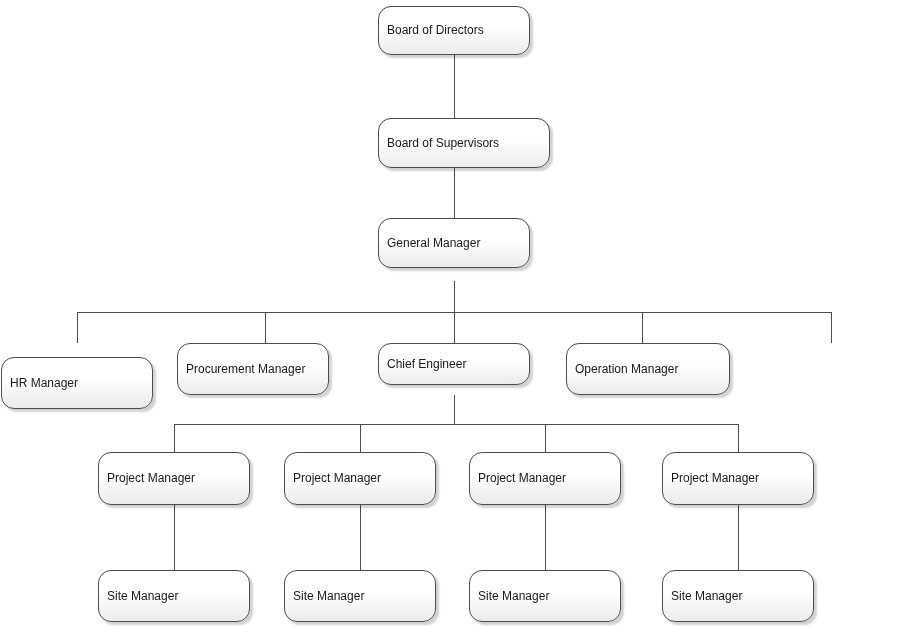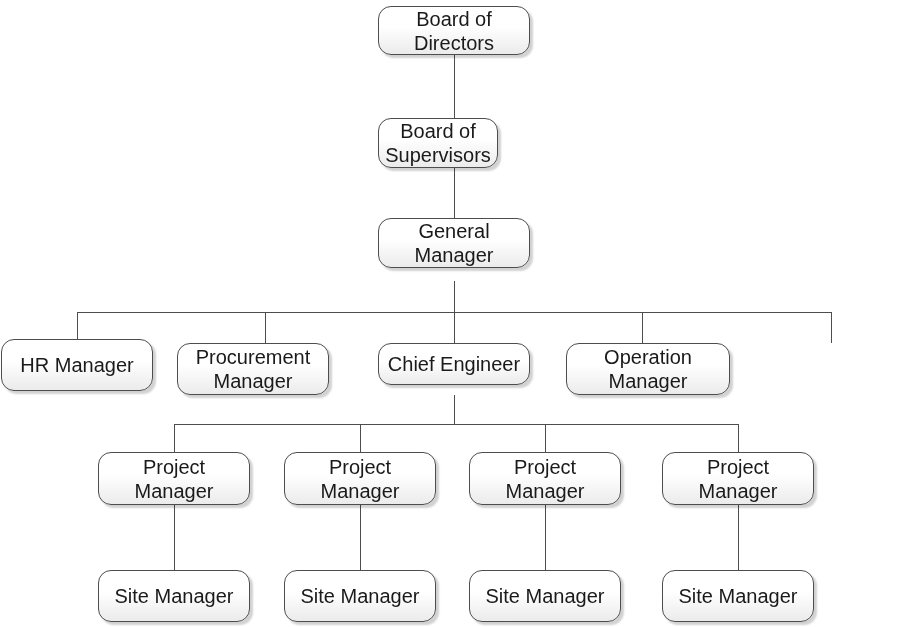--- a/index.html
+++ b/index.html
@@ -26,29 +26,29 @@
     fill: none;
     stroke: #4d4d4d;
     stroke-width: 1;
     shape-rendering: crispEdges;
   }
   .node {
     position: absolute;
     box-sizing: border-box;
     display: flex;
     align-items: center;
-    justify-content: center;
+    justify-content: flex-start;
     text-align: center;
     padding: 2px 8px;
     border: 1px solid #4d4d4d;
     border-radius: 13px;
     background: linear-gradient(to bottom, #ffffff 42%, #ebebeb 100%);
     box-shadow: 3px 3px 2px rgba(0,0,0,0.18);
     color: #1a1a1a;
-    font-size: 20px;
+    font-size: 12px;
     line-height: 1.2;
     cursor: default;
   }
 </style>
 </head>
 <body>
 
 <div class="canvas">
   <svg class="connector-layer" width="910" height="627" viewBox="0 0 910 627" xmlns="http://www.w3.org/2000/svg">
       <polyline points="454,55 454,118"></polyline>
@@ -64,27 +64,27 @@
       <polyline points="454,395 454,424 738,424 738,452"></polyline>
       <polyline points="174,505 174,570"></polyline>
       <polyline points="360,505 360,570"></polyline>
       <polyline points="545,505 545,570"></polyline>
       <polyline points="738,505 738,570"></polyline>
     </svg>
 
 <div class="node" style="left: 378px; top: 6px; width: 152px; height: 49px;">
       <span>Board of Directors</span>
     </div>
-    <div class="node" style="left: 378px; top: 118px; width: 120px; height: 50px;">
+    <div class="node" style="left: 378px; top: 118px; width: 172px; height: 50px;">
       <span>Board of Supervisors</span>
     </div>
     <div class="node" style="left: 378px; top: 218px; width: 152px; height: 50px;">
       <span>General Manager</span>
     </div>
-    <div class="node" style="left: 1px; top: 339px; width: 152px; height: 52px;">
+    <div class="node" style="left: 1px; top: 357px; width: 152px; height: 52px;">
       <span>HR Manager</span>
     </div>
     <div class="node" style="left: 177px; top: 343px; width: 152px; height: 52px;">
       <span>Procurement Manager</span>
     </div>
     <div class="node" style="left: 378px; top: 343px; width: 152px; height: 42px;">
       <span>Chief Engineer</span>
     </div>
     <div class="node" style="left: 566px; top: 343px; width: 164px; height: 52px;">
       <span>Operation Manager</span>

